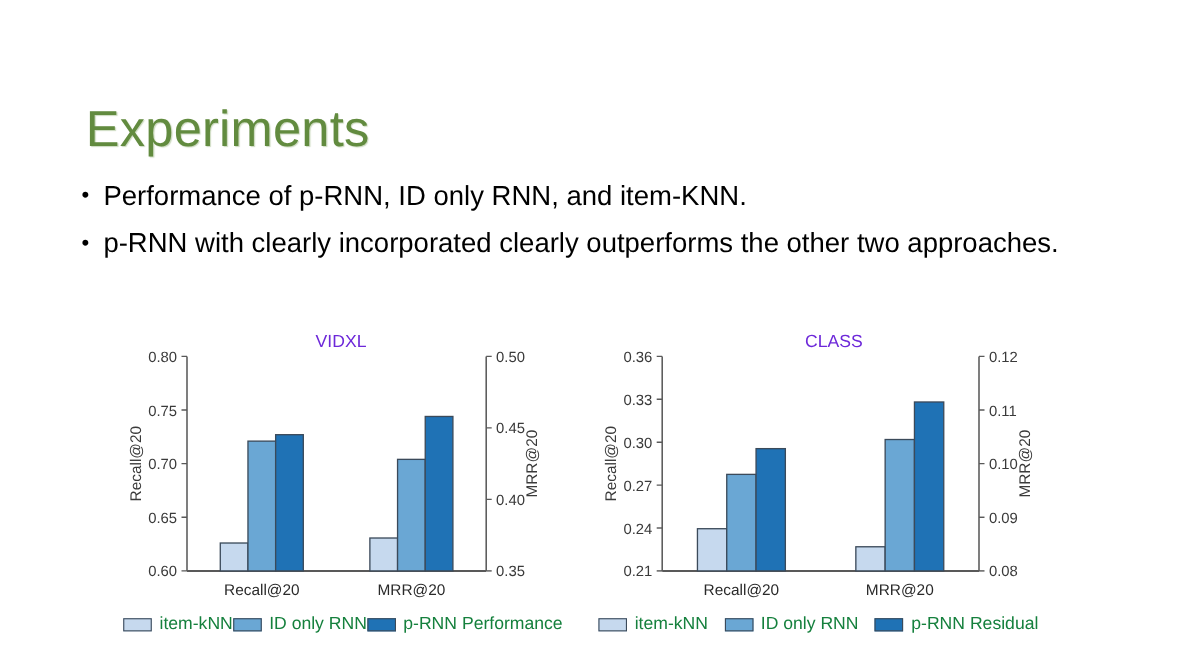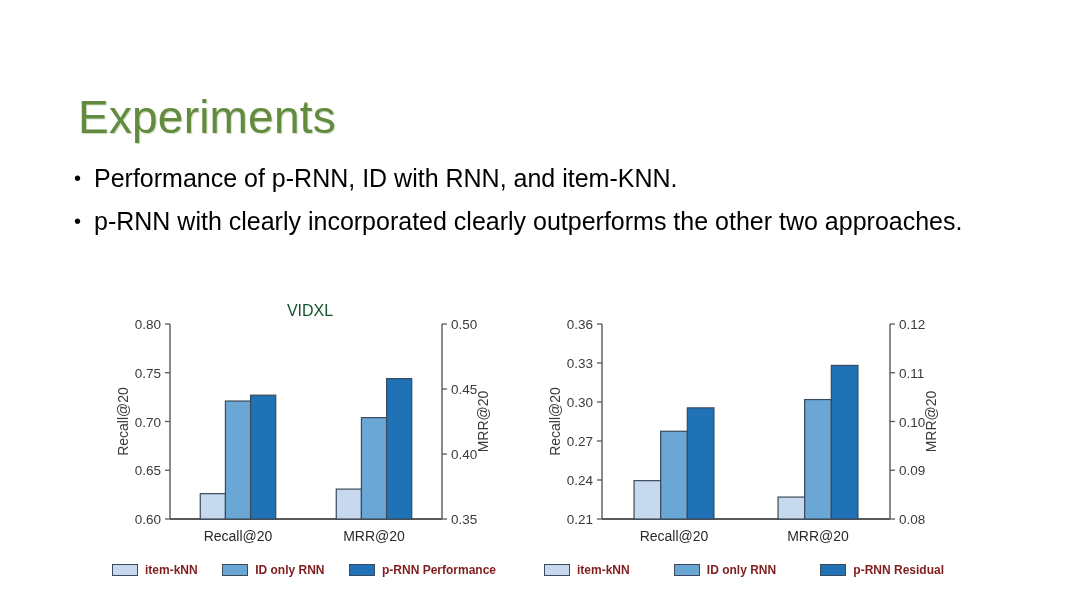--- a/index.html
+++ b/index.html
@@ -31,52 +31,52 @@
   .bullet .btxt{flex:1;}
 
   
   .charts{position:absolute;left:0;top:296px;width:1080px;height:285px;}
   .chart{position:absolute;top:0;height:285px;}
   #chart-left{left:108px;width:392px;}
   #chart-right{left:540px;width:408px;}
 
   .chart-title{
     position:absolute;top:6px;left:0;width:100%;text-align:center;
-    font-size:16px;color:#14532d;
+    font-size:16px;color:#6d28d9;
   }
   #chart-left .chart-title{padding-left:6px;}
   #chart-right .chart-title{padding-left:14px;}
 
   .plot{
     position:absolute;left:0;top:0;width:100%;height:100%;
   }
 
   
   .legend{
     position:absolute;bottom:4px;left:0;width:100%;
     display:flex;justify-content:space-between;align-items:center;
     padding:0 4px;box-sizing:border-box;
   }
   .legend-item{display:flex;align-items:center;gap:7px;}
   .legend-swatch{
     width:26px;height:12px;border:1px solid #3b4a5a;box-sizing:border-box;display:block;
   }
-  .legend-text{font-size:12px;color:#7f1d1d;white-space:nowrap;font-weight:bold;}
+  .legend-text{font-size:16px;color:#15803d;white-space:nowrap;}
 </style>
 </head>
 <body>
 
 <div class="slide">
 
   <h1 class="slide-title">Experiments</h1>
 
   <div class="bullets">
     <div class="bullet">
       <span class="dot">•</span>
-      <span class="btxt">Performance of p-RNN, ID with RNN, and item-KNN.</span>
+      <span class="btxt">Performance of p-RNN, ID only RNN, and item-KNN.</span>
     </div>
     <div class="bullet">
       <span class="dot">•</span>
       <span class="btxt">p-RNN with clearly incorporated clearly outperforms the other two approaches.</span>
     </div>
   </div>
 
   <div class="charts">
     <div class="chart" id="chart-left">
       <div class="chart-title">VIDXL</div>
@@ -123,20 +123,21 @@
             <span class="legend-text">ID only RNN</span>
           </div>
           <div class="legend-item">
             <span class="legend-swatch" style="background: rgb(31, 114, 181);"></span>
             <span class="legend-text">p-RNN Performance</span>
           </div>
         </div>
     </div>
 
     <div class="chart" id="chart-right">
+      <div class="chart-title">CLASS</div>
       <div class="plot"><svg width="408" height="285">
             <line x1="62" y1="28" x2="62" y2="223" stroke="#595959" stroke-width="1.4"></line>
             <line x1="350" y1="28" x2="350" y2="223" stroke="#595959" stroke-width="1.4"></line>
             <line x1="62" y1="223" x2="350" y2="223" stroke="#595959" stroke-width="1.8"></line>
             <line x1="57" y1="223" x2="62" y2="223" stroke="#595959" stroke-width="1.3"></line>
             <text x="53" y="228" text-anchor="end" font-size="13.5" fill="#3a3a3a" font-family="&quot;Liberation Sans&quot;, sans-serif">0.21</text>
             <line x1="57" y1="184" x2="62" y2="184" stroke="#595959" stroke-width="1.3"></line>
             <text x="53" y="189" text-anchor="end" font-size="13.5" fill="#3a3a3a" font-family="&quot;Liberation Sans&quot;, sans-serif">0.24</text>
             <line x1="57" y1="144.99999999999994" x2="62" y2="144.99999999999994" stroke="#595959" stroke-width="1.3"></line>
             <text x="53" y="149.99999999999994" text-anchor="end" font-size="13.5" fill="#3a3a3a" font-family="&quot;Liberation Sans&quot;, sans-serif">0.27</text>

